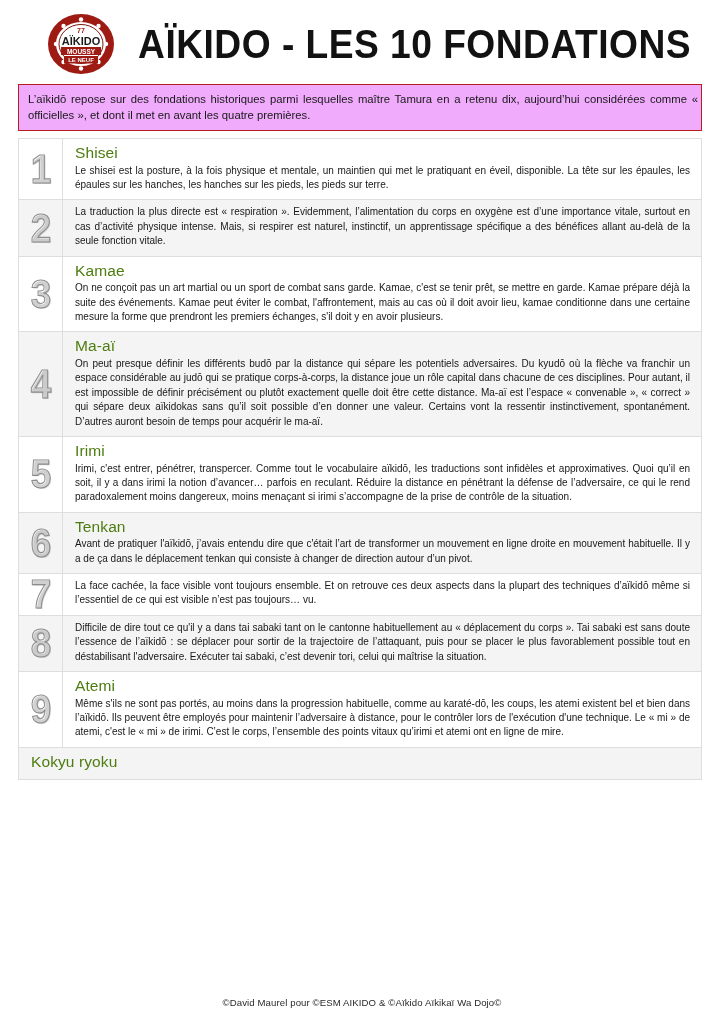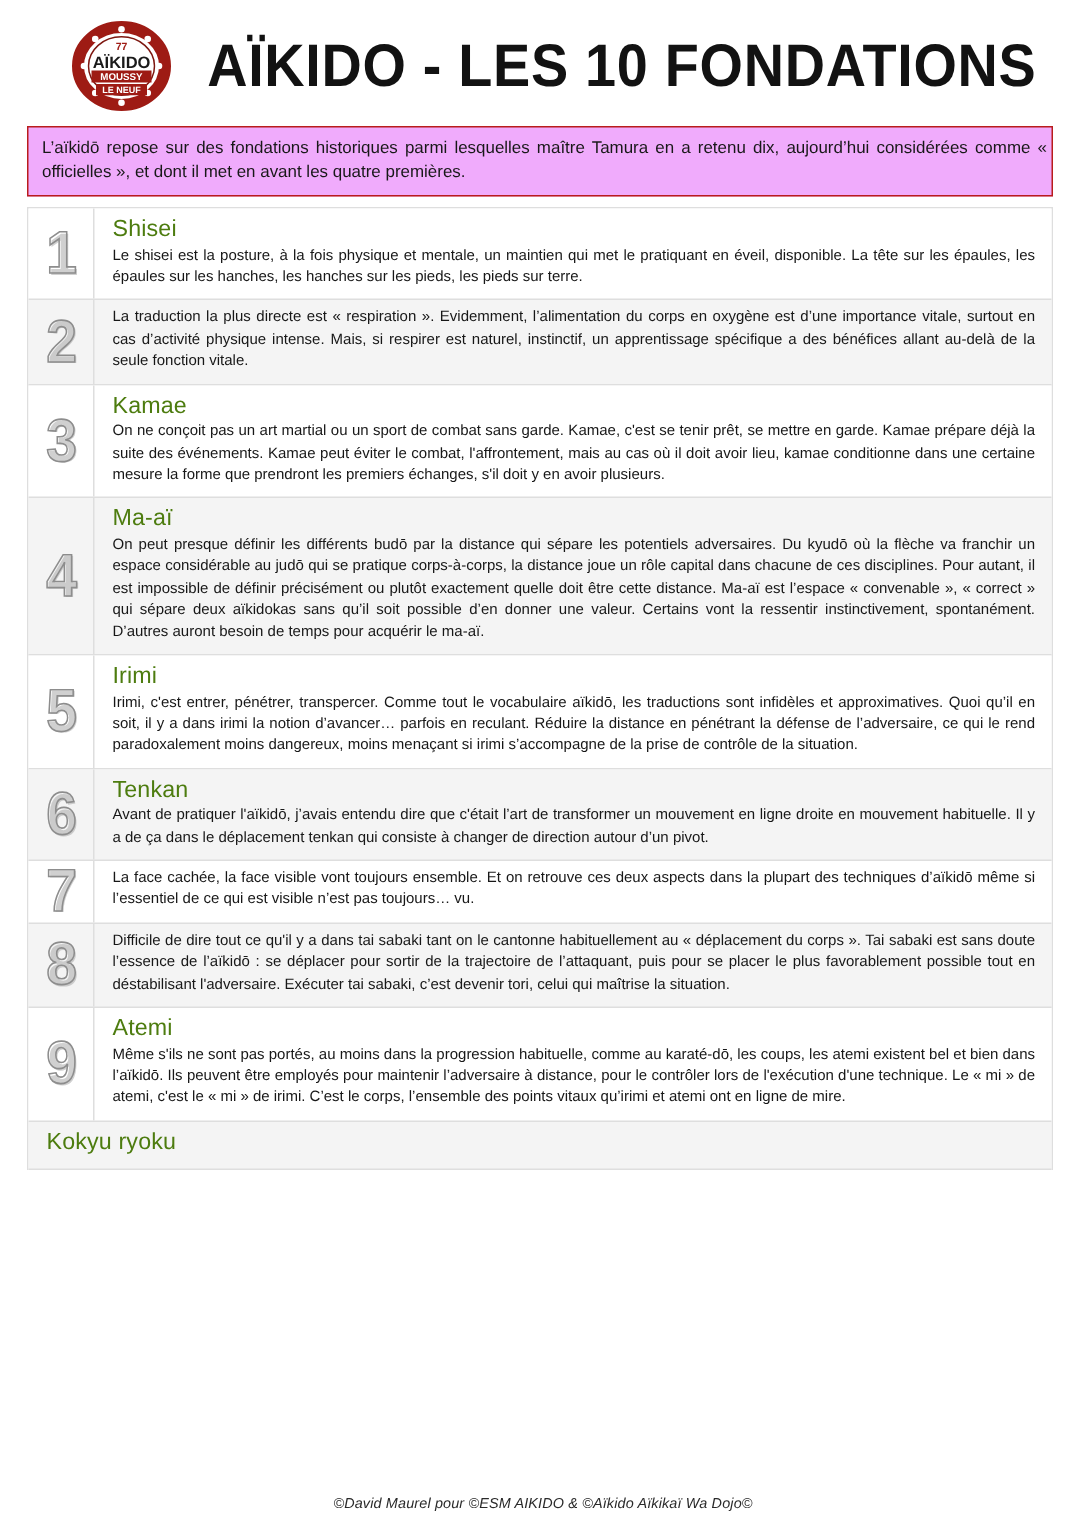--- a/index.html
+++ b/index.html
@@ -141,21 +141,20 @@
   
   .footer {
     position: absolute;
     left: 0;
     right: 0;
     bottom: 16px;
     text-align: center;
     font-size: 9.6px;
     color: #2a2a2a;
     letter-spacing: 0.1px;
-    font-style: italic;
   }
 </style>
 </head>
 <body>
 
 <div class="page">
 
   <div class="header">
     <div class="logo">
       <svg width="72" height="60" viewBox="0 0 72 60" aria-hidden="true">

